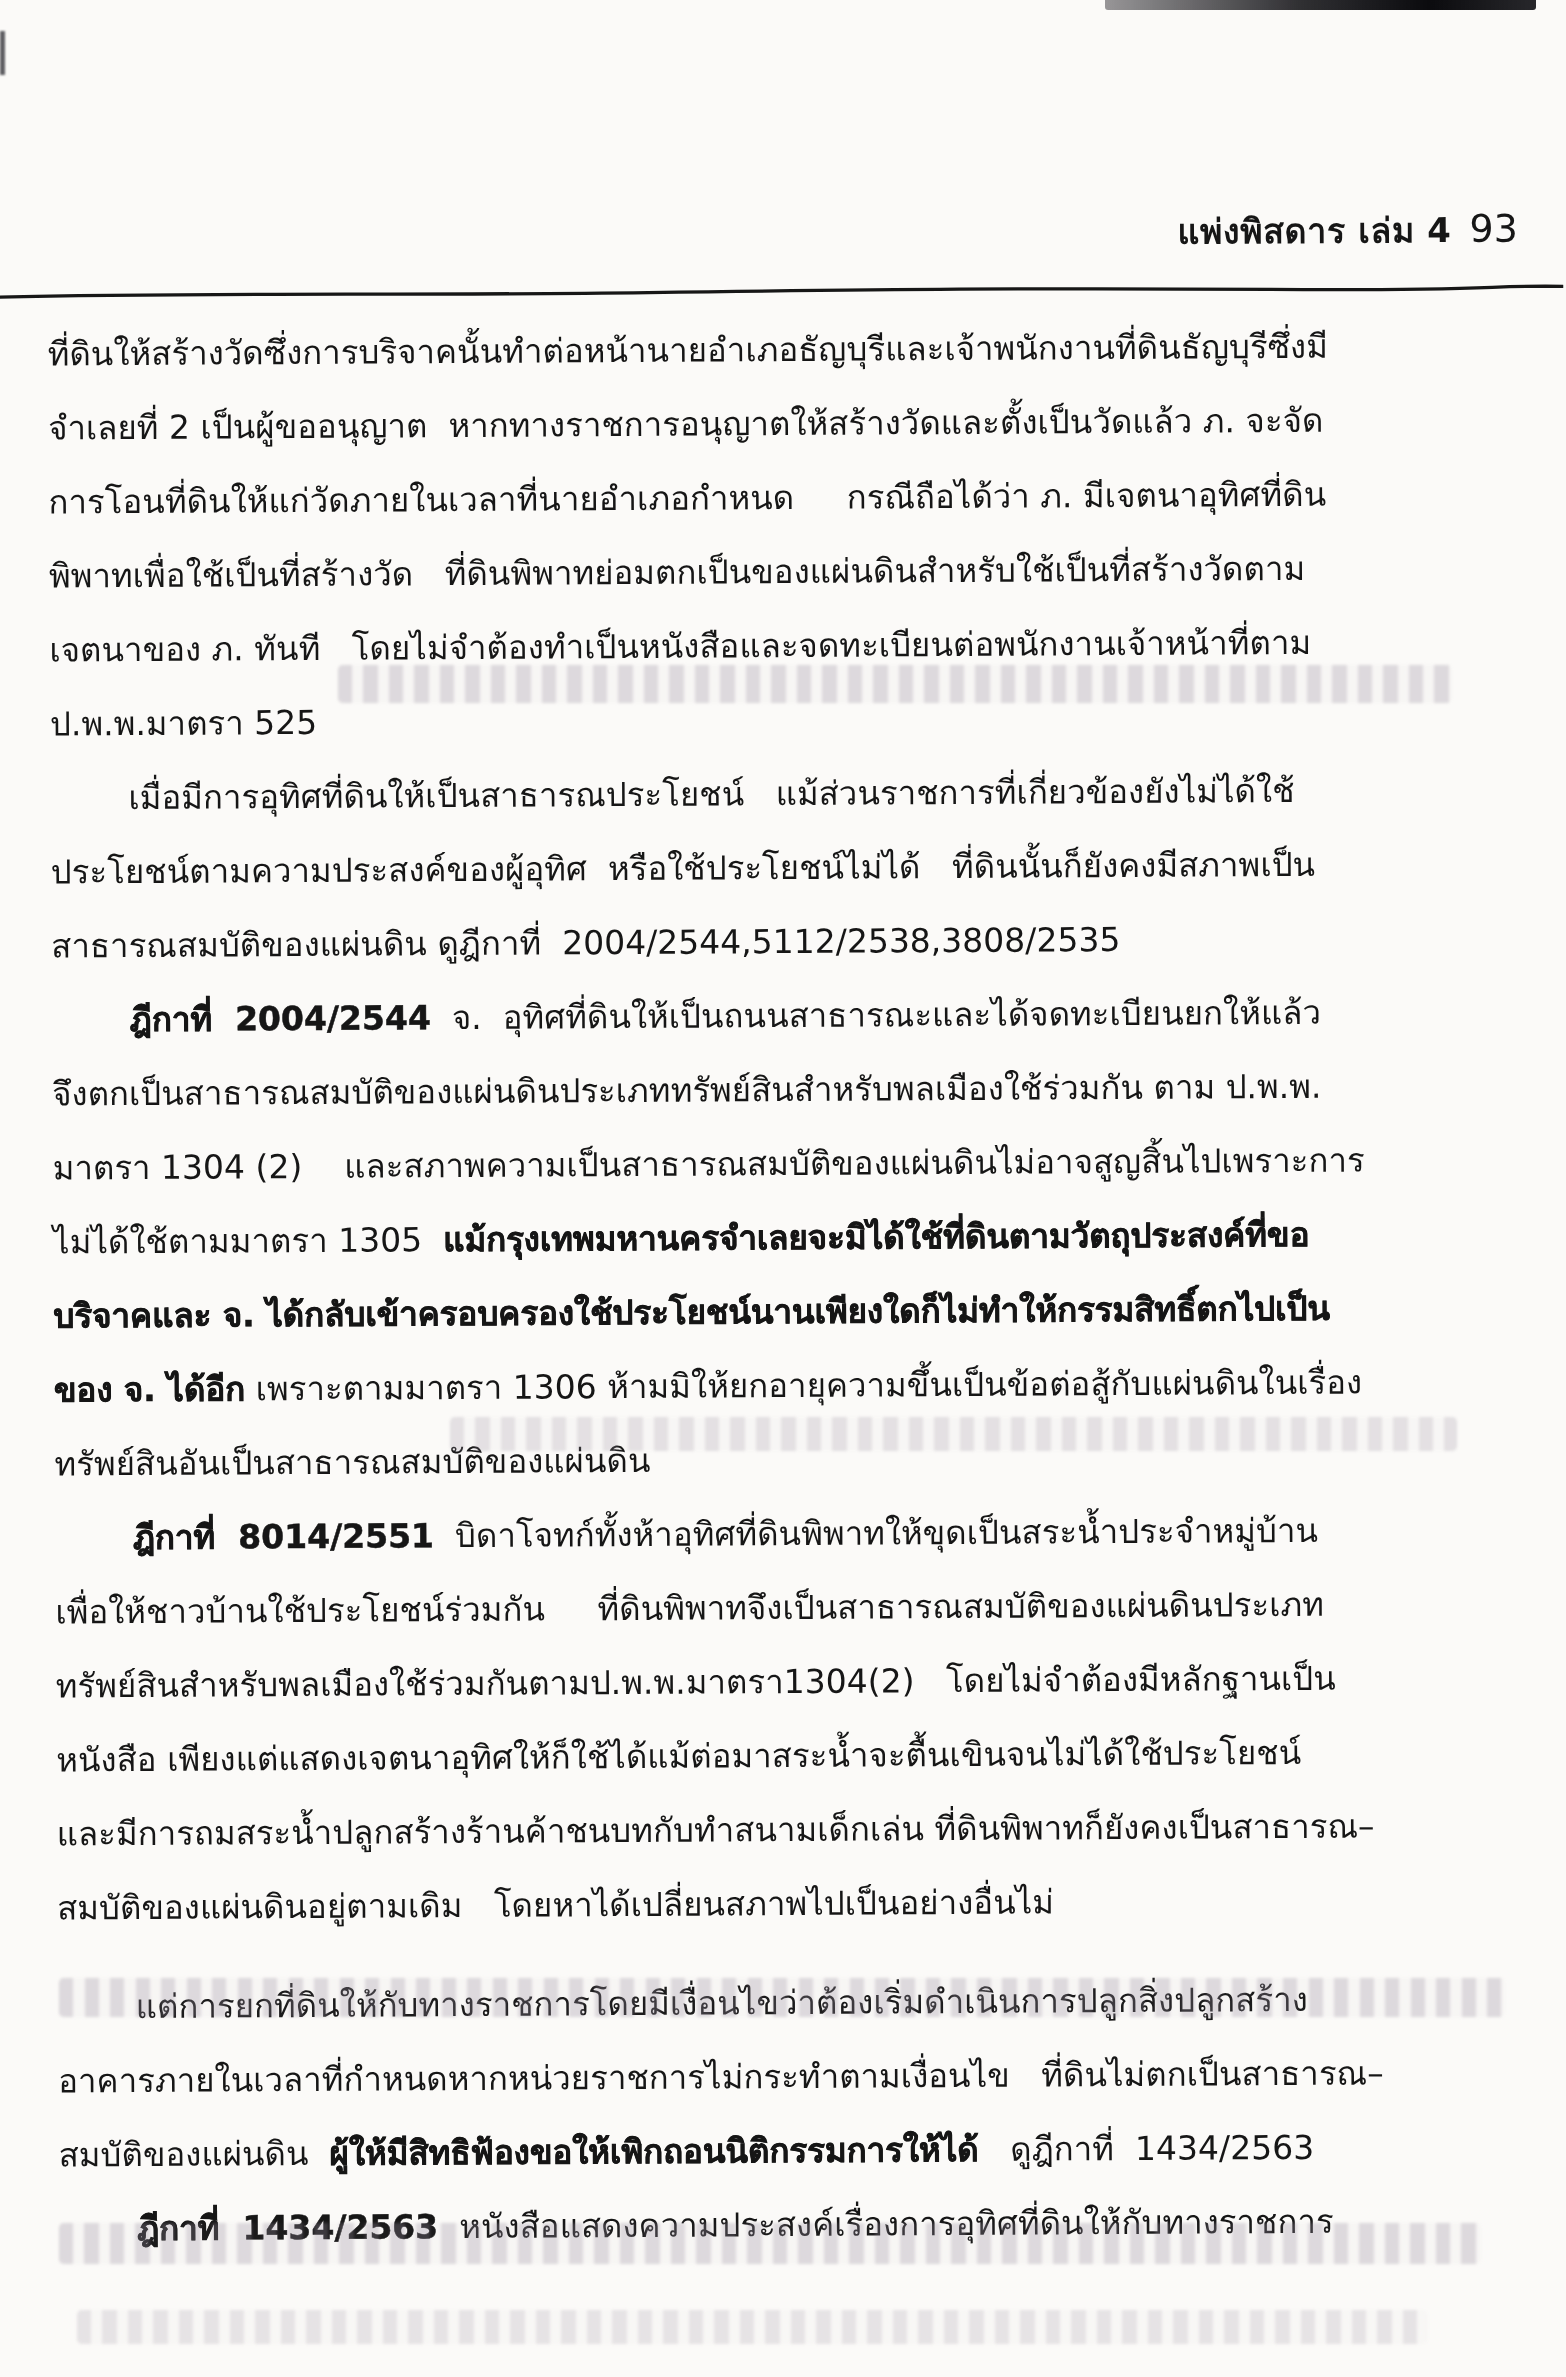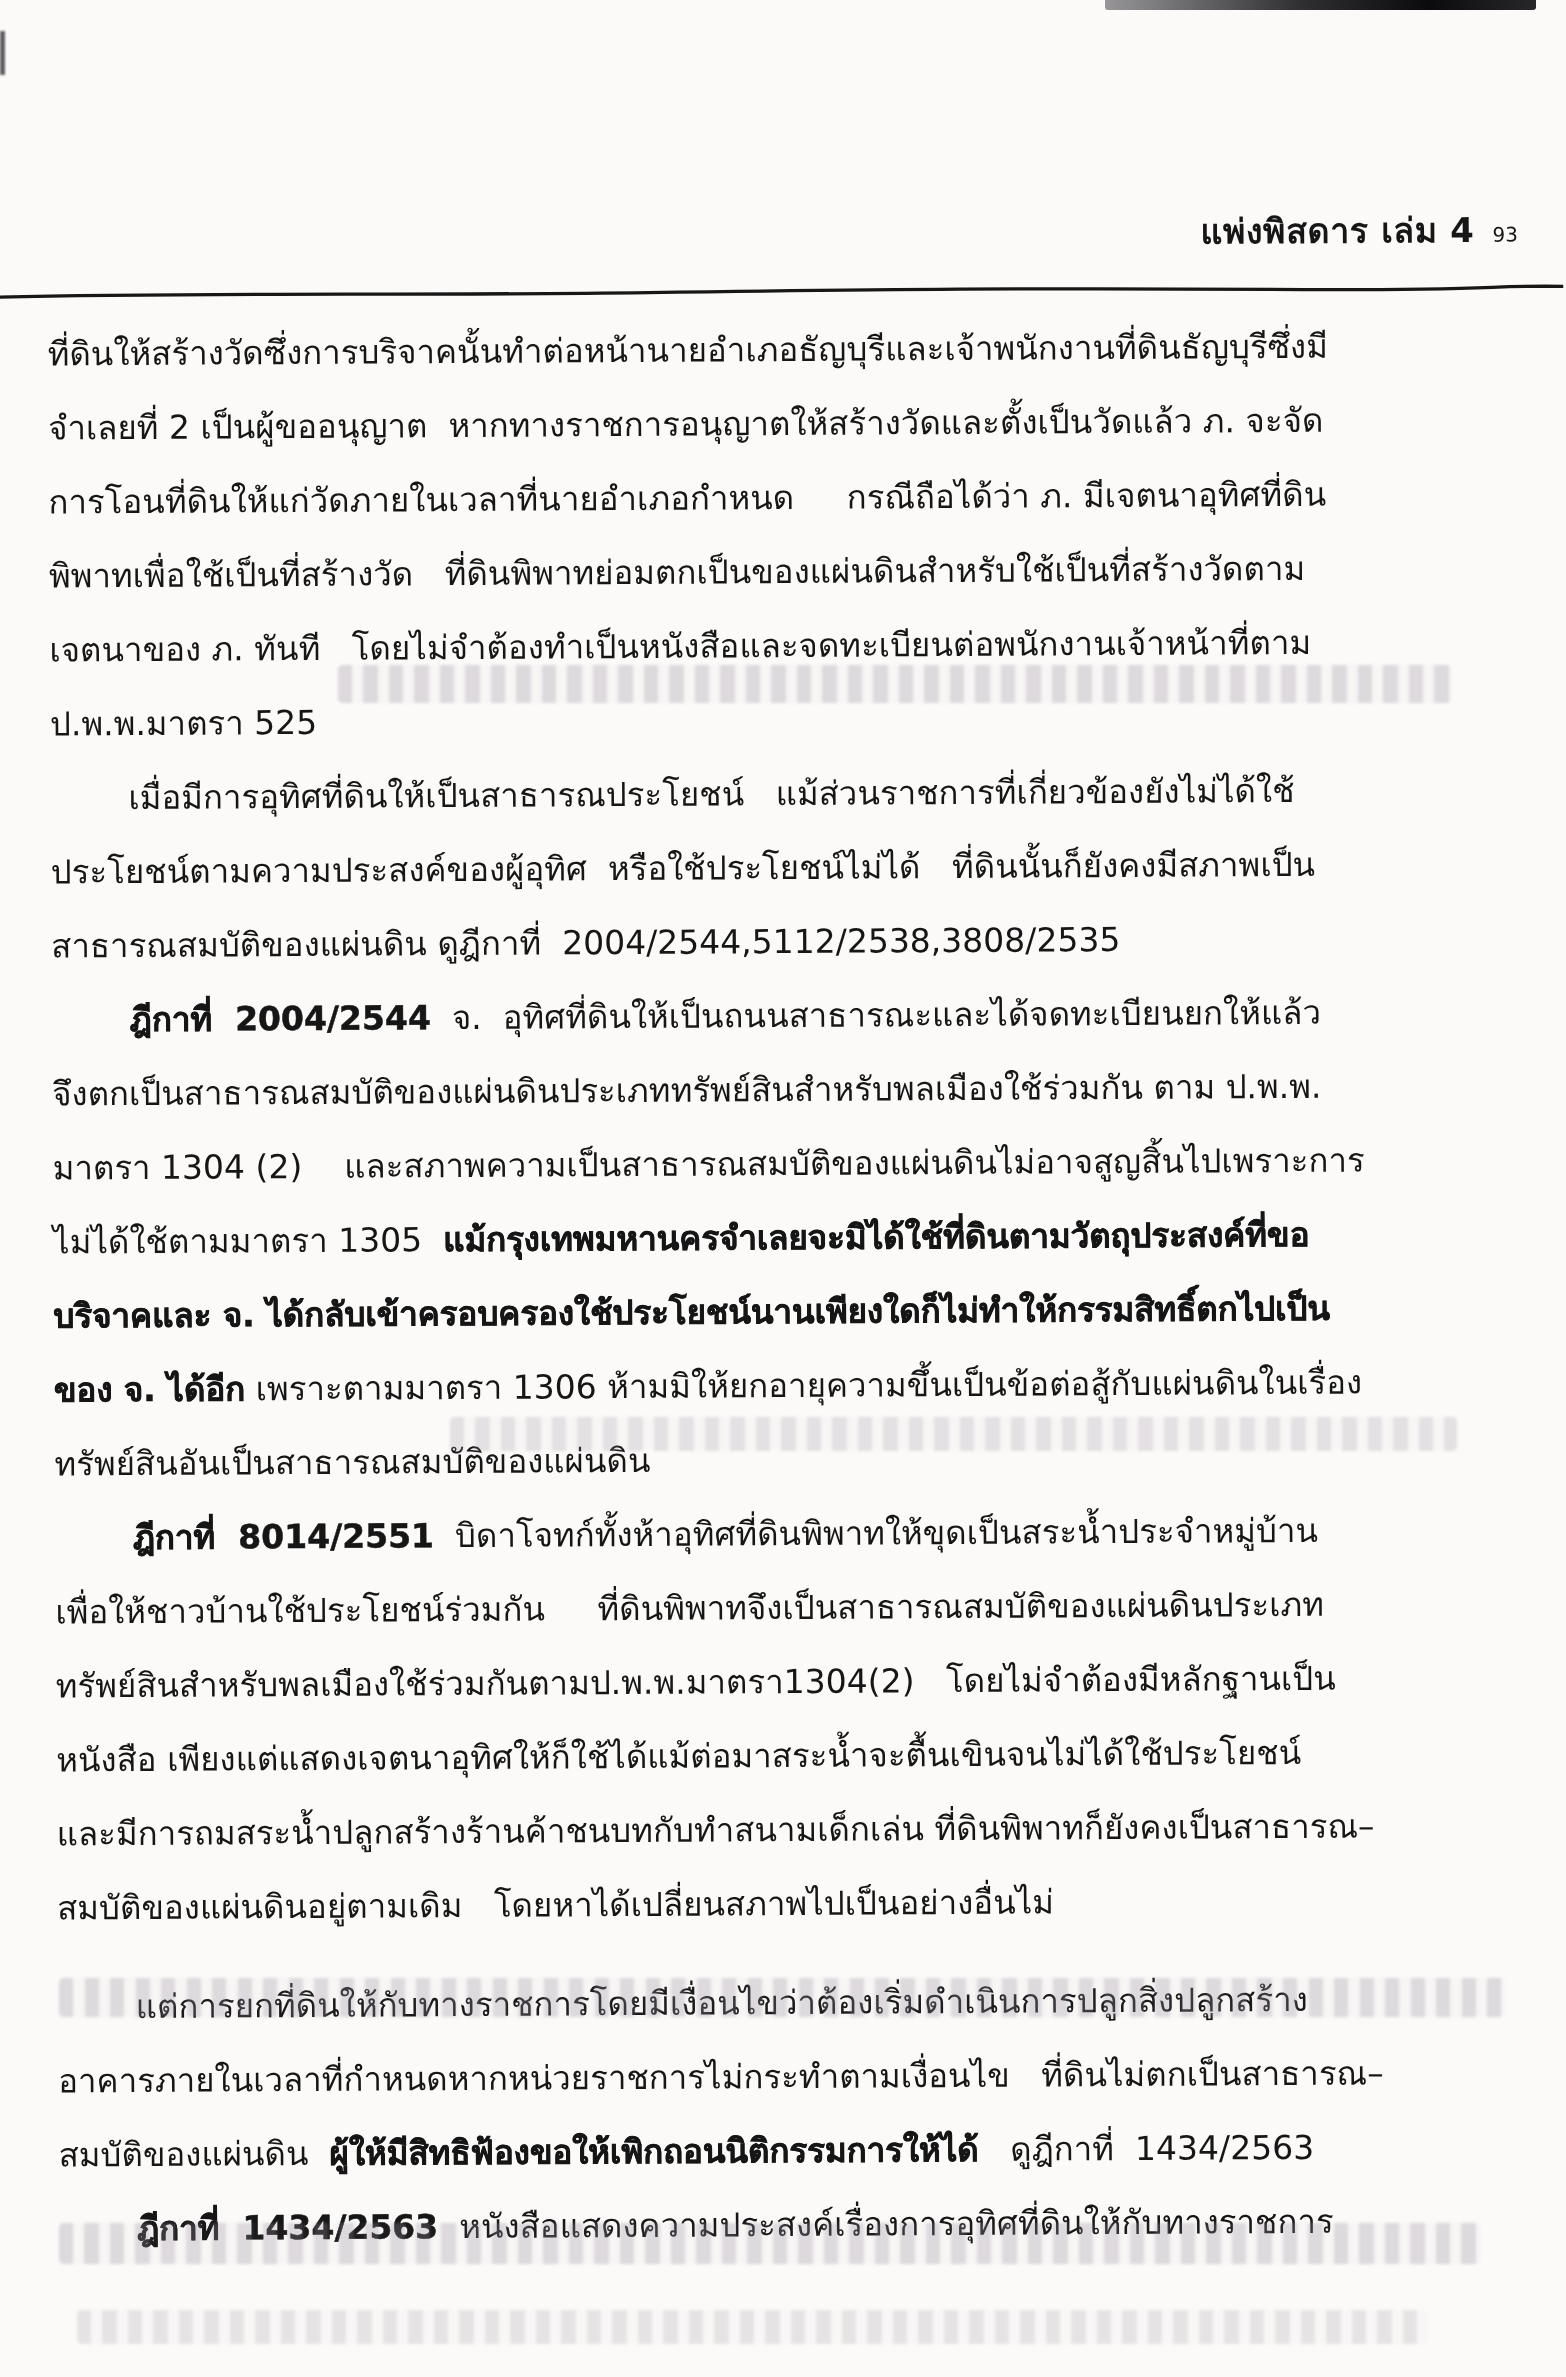--- a/index.html
+++ b/index.html
@@ -24,21 +24,21 @@
   }
 
   .rotate-wrap { transform: rotate(-0.35deg); transform-origin: 50% 40%; }
 
   header.page-header {
     padding: 196px 45px 0 0;
     text-align: right;
     white-space: pre;
   }
   .header-title { font-size: 34px; font-weight: 700; letter-spacing: 0.6px; }
-  .page-number { font-size: 20px; font-weight: 400; margin-left: 18px; }
+  .page-number { font-size: 38px; font-weight: 400; margin-left: 18px; }
 
   .rule-wrap { margin-top: 15.4px; width: 1567px; height: 9.5px; }
 
   main.text-block {
     margin-top: 16.6px;
     padding-left: 51px;
     width: 1476px;
   }
   .line {
     line-height: 74px;

